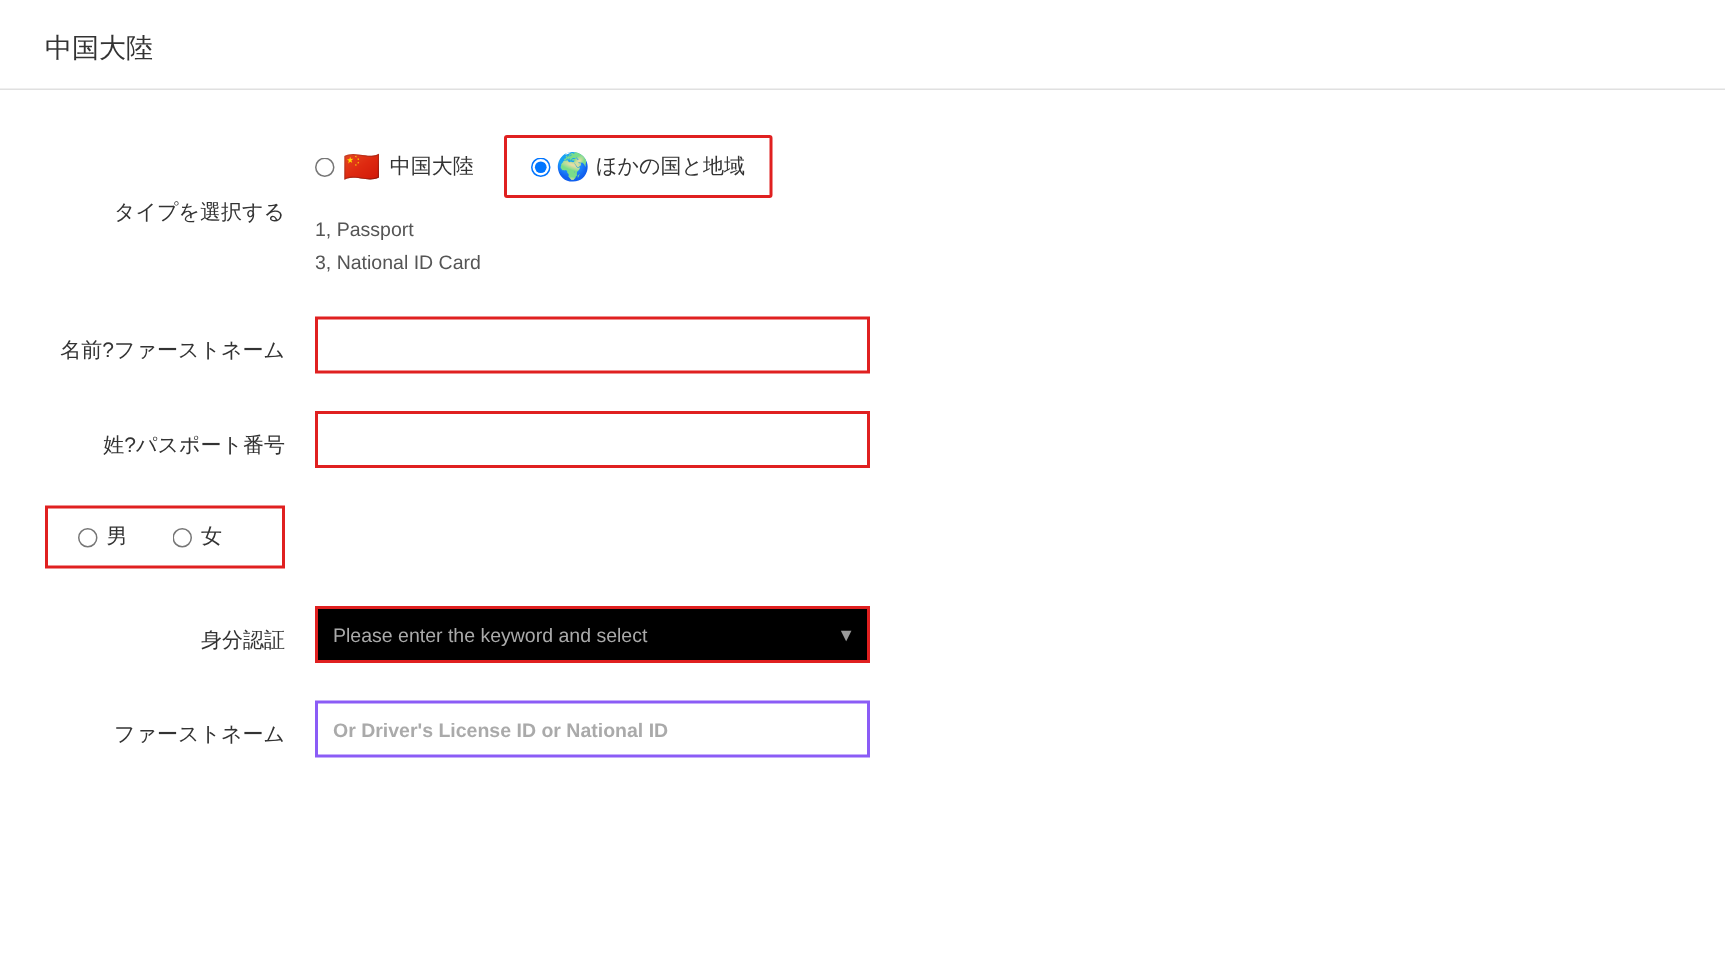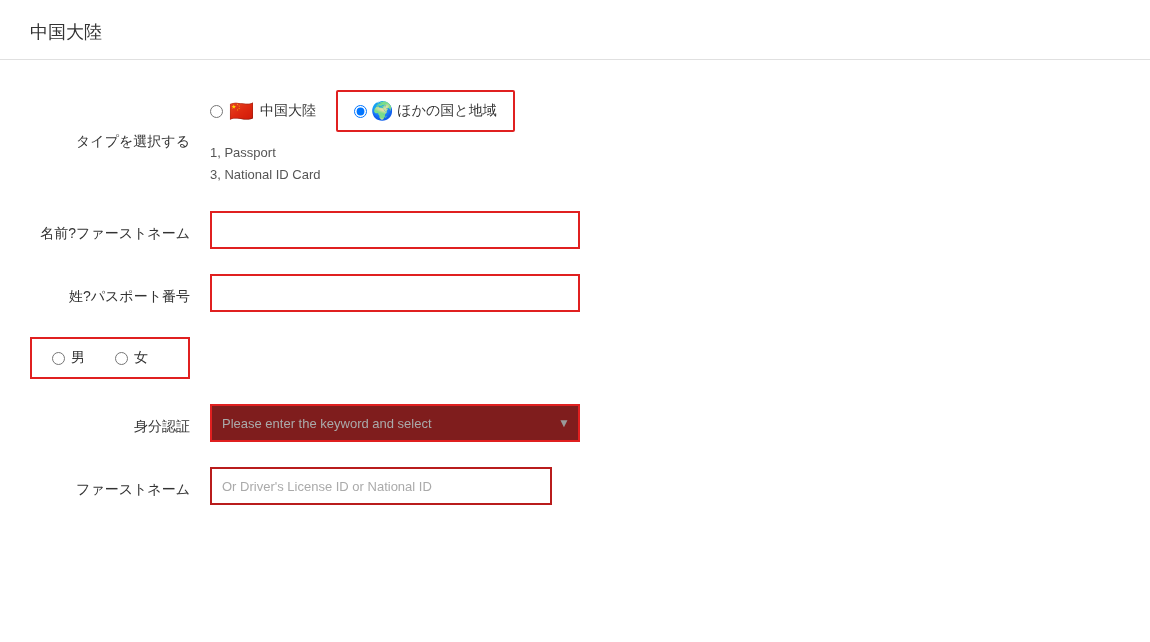--- a/index.html
+++ b/index.html
@@ -118,46 +118,47 @@
       position: relative;
       width: 370px;
     }
     .dropdown-select {
       width: 100%;
       height: 38px;
       border: 2px solid #e02020;
       padding: 6px 35px 6px 10px;
       font-size: 13px;
       color: #aaa;
-      background: #7f1d1d;
+      background: #000000;
       appearance: none;
       -webkit-appearance: none;
       outline: none;
       cursor: pointer;
       border-radius: 0;
     }
     .dropdown-arrow {
       position: absolute;
       right: 10px;
       top: 50%;
       transform: translateY(-50%);
       pointer-events: none;
       color: #999;
       font-size: 12px;
     }
     
     .passport-input {
-      width: 342px;
+      width: 370px;
       height: 38px;
-      border: 2px solid #b91c1c;
+      border: 2px solid #8b5cf6;
       padding: 6px 10px;
       font-size: 13px;
       color: #aaa;
       outline: none;
       border-radius: 0;
+      font-weight: bold;
     }
     .passport-input::placeholder {
       color: #aaa;
     }
     .text-input::placeholder {
       color: #ccc;
     }
   </style>
 </head>
 <body>

